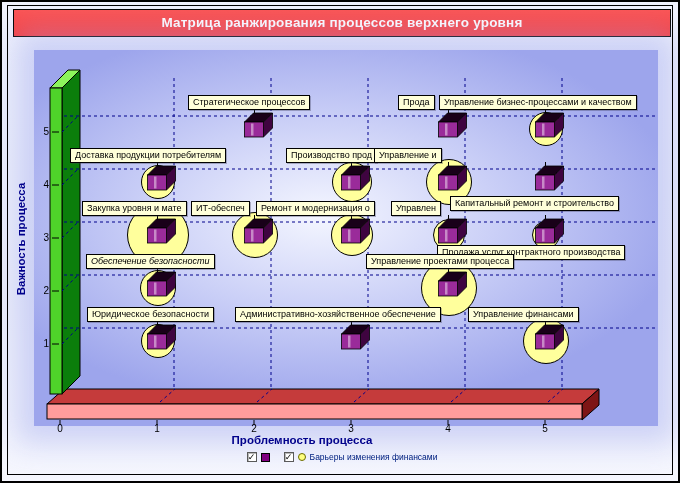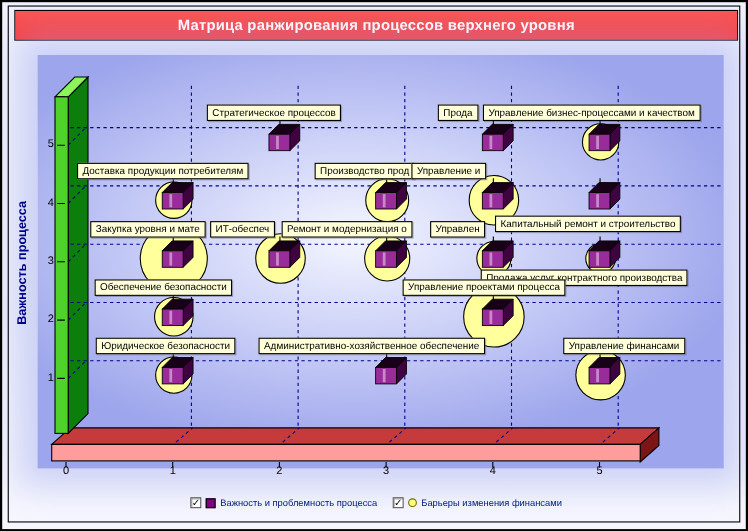--- a/index.html
+++ b/index.html
@@ -206,21 +206,21 @@
         </svg></div>
       <div class="plabel" style="left: 435px; top: 199px; margin-top: 44px;">Продажа услуг контрактного производства</div>
       <div class="barrier" style="left: 138px; top: 268px; width: 36px; height: 36px;"></div>
       <div class="leader" style="left: 155px; top: 266px; height: 10px;"></div>
       <div class="cubewrap" style="left: 144px; top: 269px;"><svg width="31" height="26" viewBox="0 0 31 26">
           <polygon points="1.5,10 10.5,1 29.5,1 20.5,10" fill="#190019" stroke="#000" stroke-width="0.8"></polygon>
           <polygon points="20.5,10 29.5,1 29.5,16 20.5,25" fill="#3F0440" stroke="#000" stroke-width="0.8"></polygon>
           <rect x="1.5" y="10" width="19" height="15" fill="#9A2B9A" stroke="#000" stroke-width="0.8"></rect>
           <rect x="8" y="11.5" width="2.5" height="12" fill="rgba(255,255,255,0.45)"></rect>
         </svg></div>
-      <div class="plabel" style="left: 84px; top: 252px;">Обеспечение безопасности</div>
+      <div class="plabel" style="left: 84px; top: 252px; font-style: italic;">Обеспечение безопасности</div>
       <div class="barrier" style="left: 419px; top: 258px; width: 56px; height: 56px;"></div>
       <div class="leader" style="left: 446px; top: 266px; height: 10px;"></div>
       <div class="cubewrap" style="left: 435px; top: 269px;"><svg width="31" height="26" viewBox="0 0 31 26">
           <polygon points="1.5,10 10.5,1 29.5,1 20.5,10" fill="#190019" stroke="#000" stroke-width="0.8"></polygon>
           <polygon points="20.5,10 29.5,1 29.5,16 20.5,25" fill="#3F0440" stroke="#000" stroke-width="0.8"></polygon>
           <rect x="1.5" y="10" width="19" height="15" fill="#9A2B9A" stroke="#000" stroke-width="0.8"></rect>
           <rect x="8" y="11.5" width="2.5" height="12" fill="rgba(255,255,255,0.45)"></rect>
         </svg></div>
       <div class="plabel" style="left: 364px; top: 252px;">Управление проектами процесса</div>
       <div class="barrier" style="left: 139px; top: 322px; width: 34px; height: 34px;"></div>
@@ -241,45 +241,45 @@
         </svg></div>
       <div class="plabel" style="left: 233px; top: 305px;">Административно-хозяйственное обеспечение</div>
       <div class="barrier" style="left: 521px; top: 316px; width: 46px; height: 46px;"></div>
       <div class="leader" style="left: 543px; top: 319px; height: 10px;"></div>
       <div class="cubewrap" style="left: 532px; top: 322px;"><svg width="31" height="26" viewBox="0 0 31 26">
           <polygon points="1.5,10 10.5,1 29.5,1 20.5,10" fill="#190019" stroke="#000" stroke-width="0.8"></polygon>
           <polygon points="20.5,10 29.5,1 29.5,16 20.5,25" fill="#3F0440" stroke="#000" stroke-width="0.8"></polygon>
           <rect x="1.5" y="10" width="19" height="15" fill="#9A2B9A" stroke="#000" stroke-width="0.8"></rect>
           <rect x="8" y="11.5" width="2.5" height="12" fill="rgba(255,255,255,0.45)"></rect>
         </svg></div>
-      <div class="plabel" style="left: 510px; top: 305px;">Управление финансами</div>
+      <div class="plabel" style="left: 466px; top: 305px;">Управление финансами</div>
     </div>
   <div id="xticks">
       <div class="xtick" style="left: 47px; top: 421px;">0</div>
       <div class="xtick" style="left: 144px; top: 421px;">1</div>
       <div class="xtick" style="left: 241px; top: 421px;">2</div>
       <div class="xtick" style="left: 338px; top: 421px;">3</div>
       <div class="xtick" style="left: 435px; top: 421px;">4</div>
       <div class="xtick" style="left: 532px; top: 421px;">5</div>
     </div>
   <div id="yticks">
       <div class="ytick" style="left: 29px; top: 336px;">1</div>
       <div class="ytick" style="left: 29px; top: 283px;">2</div>
       <div class="ytick" style="left: 29px; top: 230px;">3</div>
       <div class="ytick" style="left: 29px; top: 177px;">4</div>
       <div class="ytick" style="left: 29px; top: 124px;">5</div>
     </div>
 
+  <div class="xlabel">Проблемность процесса</div>
   <div class="ylabel">Важность процесса</div>
 
   <div class="legend" id="legend">
       <div class="legend-item">
         <div class="chk">✓</div>
         <div class="sw-cube"></div>
-        <span class="legend-label">Важность и проблемность процесса</span>
       </div>
       <div class="legend-item">
         <div class="chk">✓</div>
         <div class="sw-circ"></div>
         <span class="legend-label">Барьеры изменения финансами</span>
       </div>
     </div>
   <div class="inner-frame"></div>
 </div>
 

